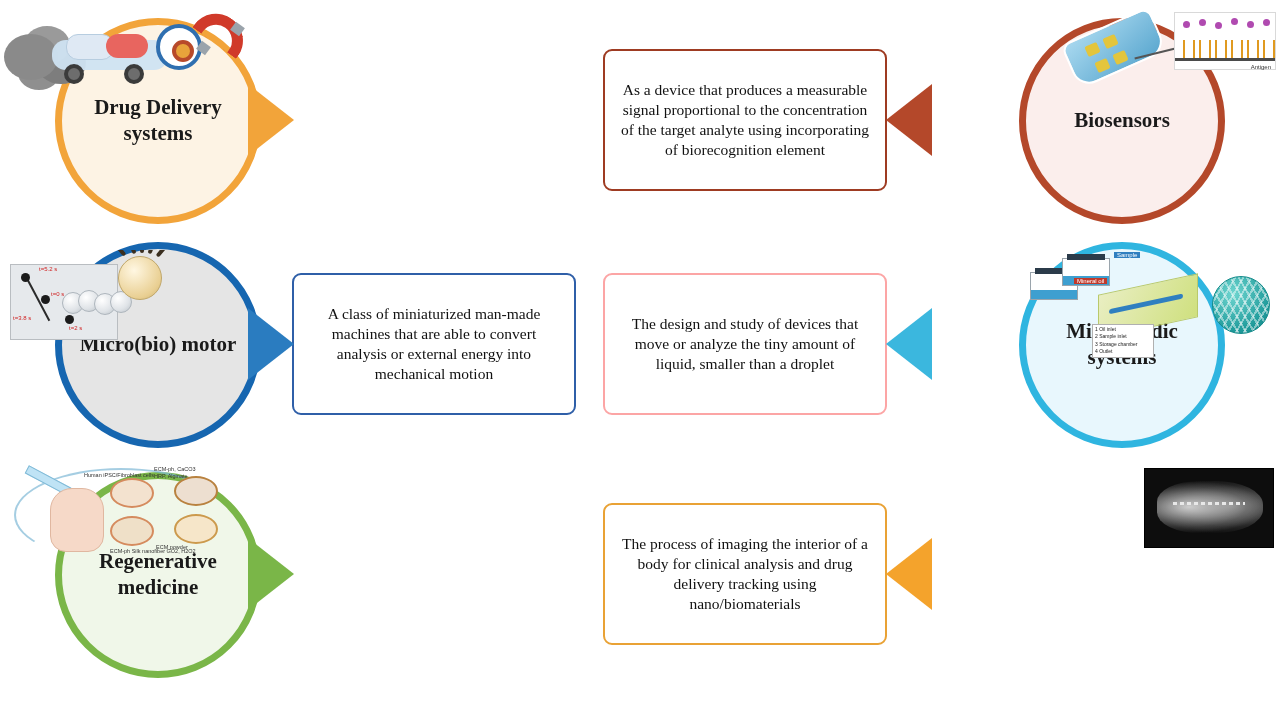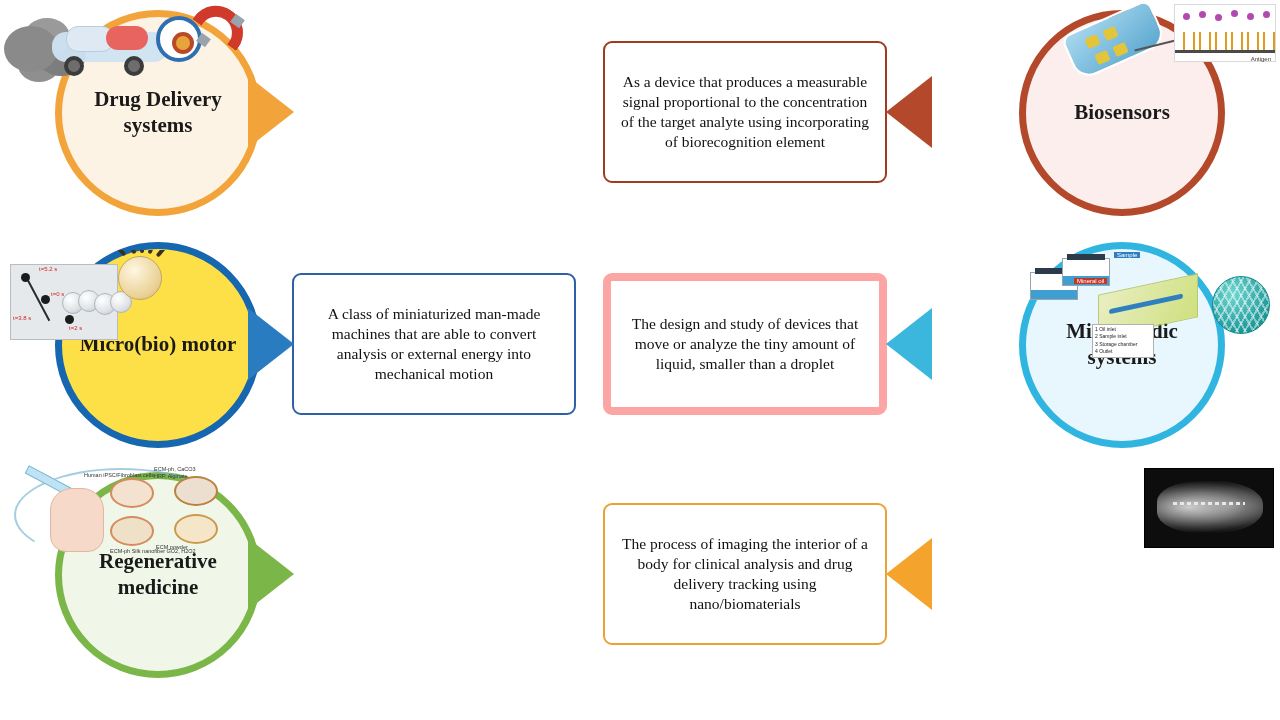--- a/index.html
+++ b/index.html
@@ -20,21 +20,21 @@
     height: 720px;
   }
 
   
   .row {
     position: absolute;
     left: 0;
     width: 1280px;
     height: 230px;
   }
-  .row-1 { top: 0px; }
+  .row-1 { top: 8px; }
   .row-2 { top: 232px; }
   .row-3 { top: 462px; }
 
   
   .circle {
     position: absolute;
     width: 206px;
     height: 206px;
     border-radius: 50%;
     box-sizing: border-box;
@@ -60,21 +60,21 @@
   .circle.drug {
     border: 7px solid #f2a43a;
     background: #fdf3e4;
   }
   .circle.biosensor {
     border: 7px solid #b4482a;
     background: #fbeeec;
   }
   .circle.motor {
     border: 7px solid #1666b0;
-    background: #fde047;
+    background: #e5e5e5;
   }
   .circle.microfluidic {
     border: 7px solid #2fb5e0;
     background: #e8f7fd;
   }
   .circle.regen {
     border: 7px solid #7ab648;
     background: #f0f7e9;
   }
   .circle.imaging {
@@ -96,21 +96,21 @@
     font-size: 15.5px;
     line-height: 1.30;
     color: #111111;
   }
   .tb-left  { left: 292px; top: 41px;  width: 284px; height: 142px; }
   .tb-right { left: 603px; top: 41px;  width: 284px; height: 142px; }
 
   .textbox.yellow  { border: 2px solid #e8c93f; }
   .textbox.red     { border: 2px solid #9e3b22; }
   .textbox.blue    { border: 2px solid #2f5fa8; }
-  .textbox.cyan    { border: 8px solid #fca5a5; }
+  .textbox.cyan    { border: 2px solid #fca5a5; }
   .textbox.green   { border: 2px solid #7ab648; }
   .textbox.orange  { border: 2px solid #e9a235; font-family: Liberation Serif, serif; }
 
   
   .arrow {
     position: absolute;
     width: 0;
     height: 0;
     z-index: 2;
   }

